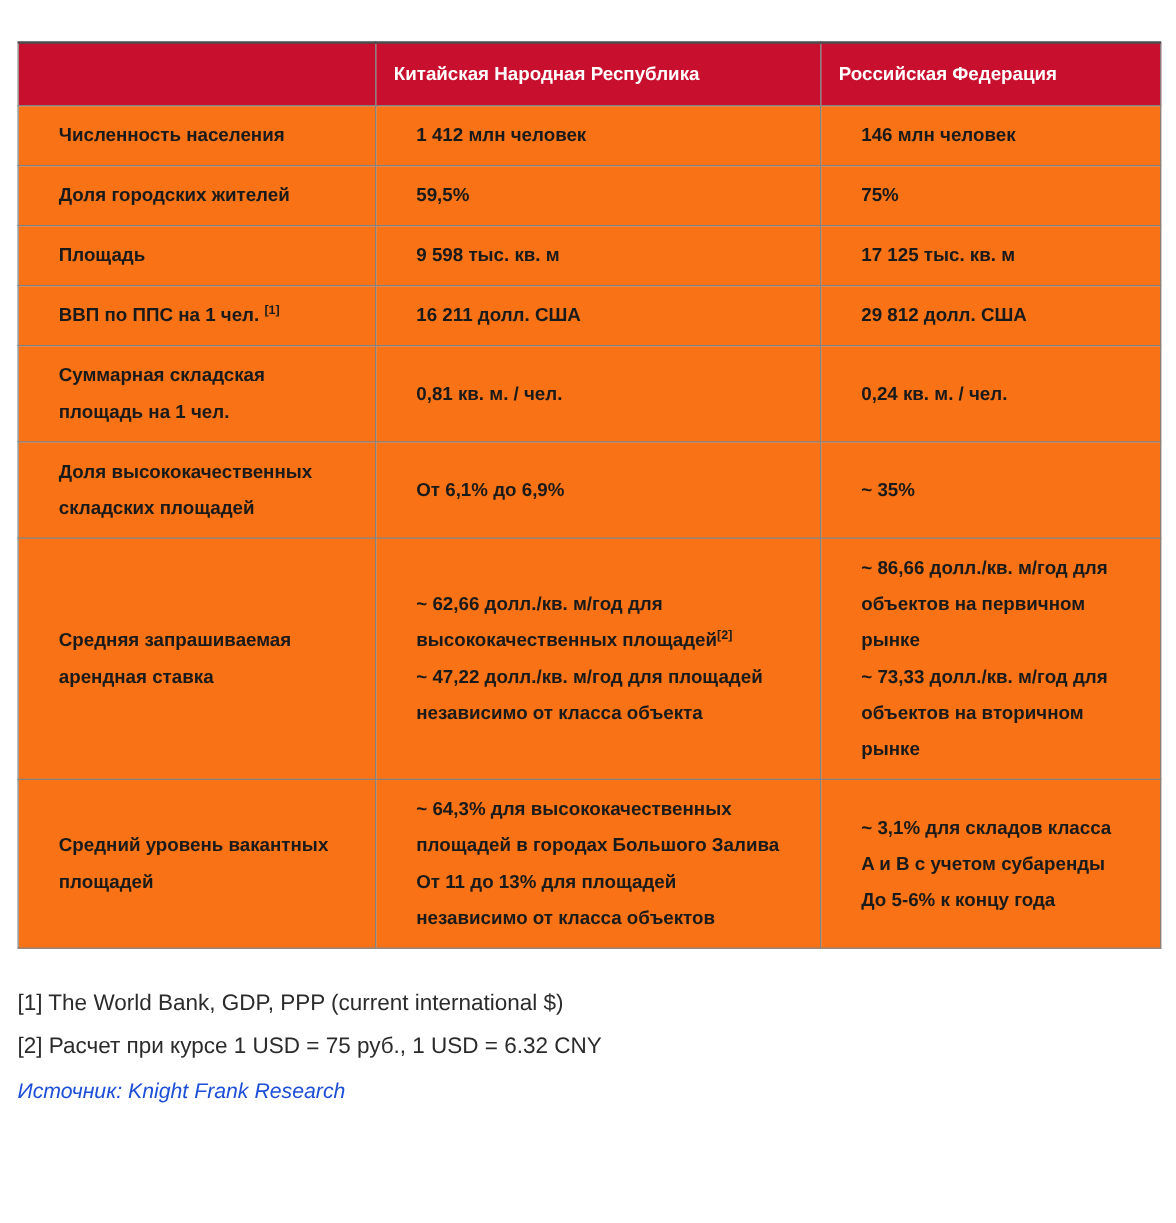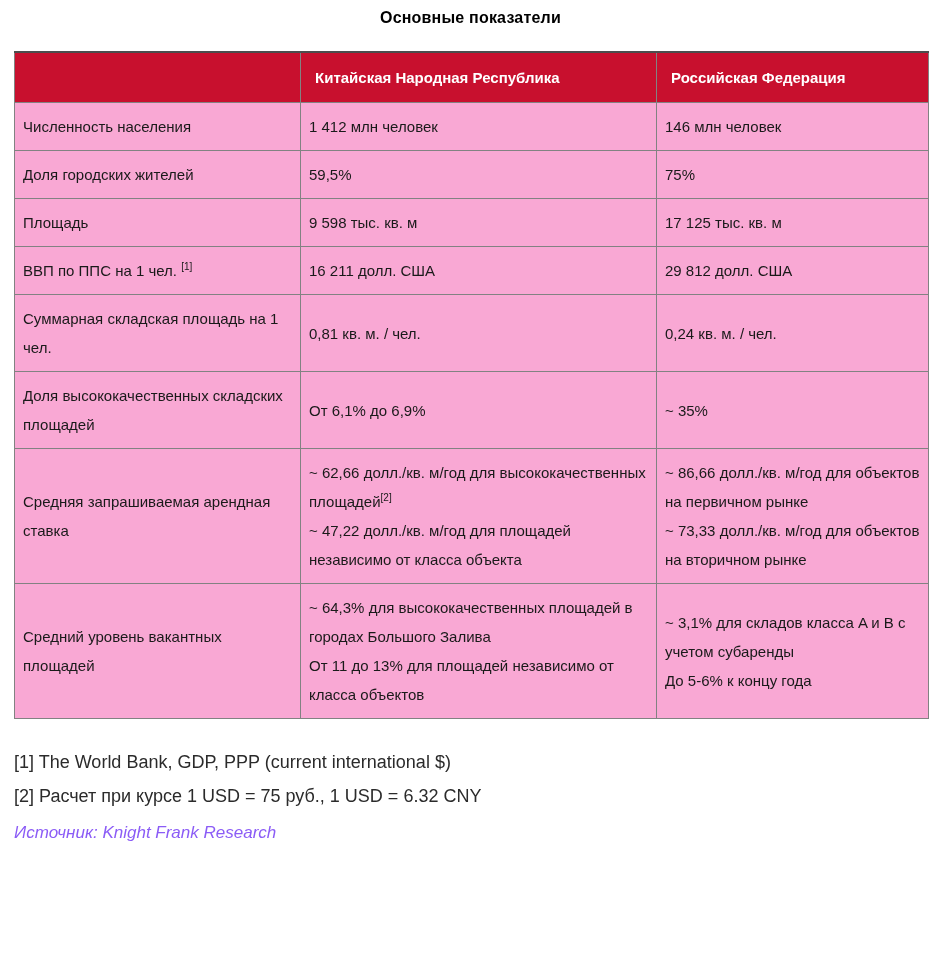--- a/index.html
+++ b/index.html
@@ -48,54 +48,54 @@
     font-size:15px;
     font-weight:bold;
     text-align:left;
     vertical-align:middle;
     height:49px;
     padding:16px 14px;
   }
   table.indicators tbody td{
     font-size:15px;
     color:var(--text);
-    padding:9px 8px;
+    padding:9px 32px;
     line-height:29px;
     vertical-align:middle;
     text-align:left;
-    background:#f9a8d4;
+    background:#f97316;
+    font-weight:bold;
   }
   table.indicators td .line{display:block;}
   sup{
     font-size:10px;
     line-height:0;
     vertical-align:super;
   }
   .footnotes{
     margin:36px 14px 0 14px;
   }
   .footnote{
     margin:0 0 20px 0;
     font-size:18px;
     color:#2B2B2B;
     line-height:14px;
   }
   .source-line{
     margin:14px 0 0 0;
     font-size:17px;
     font-style:italic;
-    color:#8b5cf6;
+    color:#1d4ed8;
   }
 </style>
 </head>
 <body>
 
 <div class="page">
 
-  <h1 class="page-title">Основные показатели</h1>
 
   <table class="indicators">
     <colgroup>
       <col style="width:286px">
       <col style="width:356px">
       <col style="width:272px">
     </colgroup>
     <thead>
       <tr>
         <th></th>

